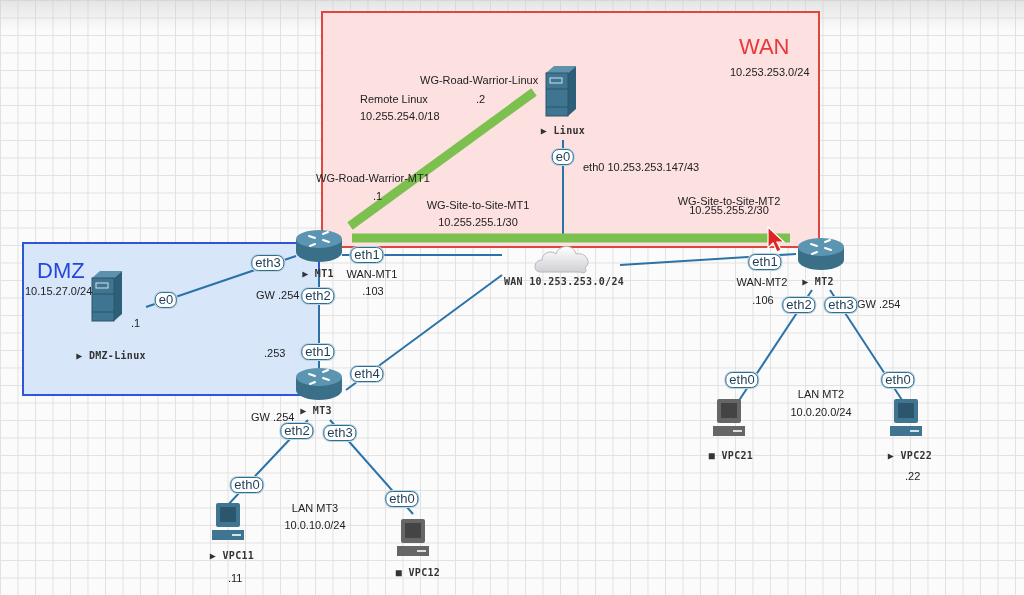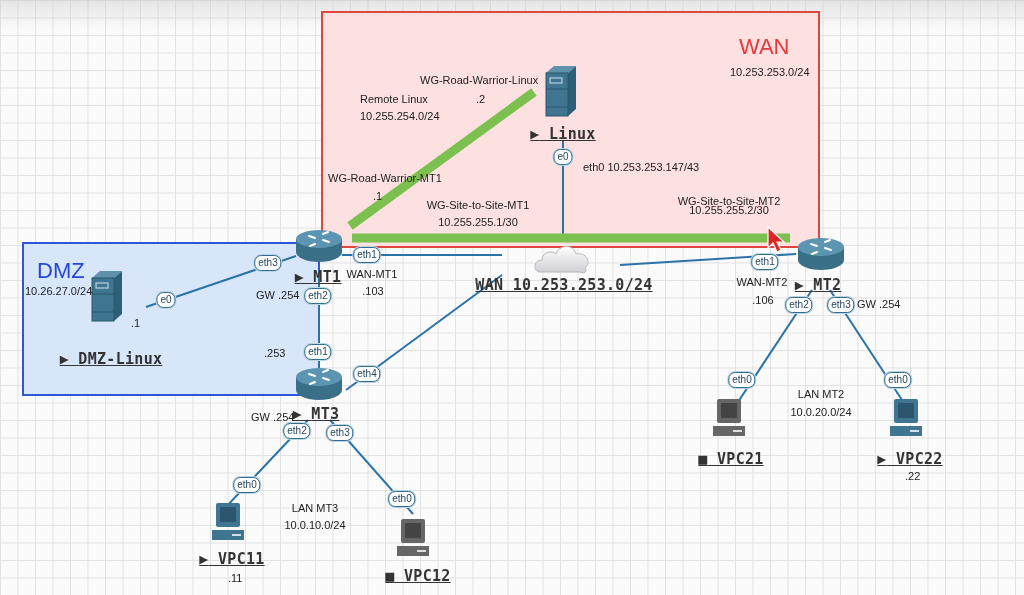--- a/index.html
+++ b/index.html
@@ -14,26 +14,26 @@
   }
   .topfade { position:absolute; left:0; top:0; width:1024px; height:30px;
     background: linear-gradient(to bottom, rgba(200,200,200,0.45), rgba(255,255,255,0)); pointer-events:none; }
   #canvas { position:absolute; left:0; top:0; }
   .zone-wan { position:absolute; left:321px; top:11px; width:499px; height:237px;
     background:#fde0e0; border:2px solid #e0453f; box-sizing:border-box; }
   .zone-dmz { position:absolute; left:22px; top:242px; width:298px; height:154px;
     background:#d8e6fa; border:2px solid #2e56d6; box-sizing:border-box; }
   .lbl { position:absolute; font-size:11px; color:#222; white-space:nowrap; line-height:13px; }
   .lbl.c { transform: translateX(-50%); text-align:center; }
-  .node-lbl { position:absolute; font-family:"DejaVu Sans Mono", monospace; font-size:15px;
-    font-weight:bold; color:#333; white-space:nowrap; transform:translateX(-50%); letter-spacing:0.3px;text-decoration:underline; }
+  .node-lbl { position:absolute; font-family:"DejaVu Sans Mono", monospace; font-size:10px;
+    font-weight:bold; color:#333; white-space:nowrap; transform:translateX(-50%); letter-spacing:0.3px; }
   .title-wan { position:absolute; left:739px; top:34px; font-size:22px; color:#e8383a; }
   .title-dmz { position:absolute; left:37px; top:258px; font-size:22px; color:#2546d8; }
   .port { position:absolute; transform:translate(-50%,-50%); background:#fff; border:1.6px solid #2f6d8f;
-    border-radius:7px; padding:1px 3px; font-size:10px; color:#1e3e55; line-height:12px;
+    border-radius:7px; padding:1px 3px; font-size:13px; color:#1e3e55; line-height:12px;
     box-shadow: 0 0 0 1px #bcd4e2; white-space:nowrap; }
   .dev { position:absolute; }
 </style>
 </head>
 <body>
 
 <div class="topfade"></div>
 
 <div class="zone-wan"></div>
 <div class="zone-dmz"></div>
@@ -138,27 +138,27 @@
 <svg class="dev" style="left:888px;top:398px" width="36" height="44">
   <rect x="6" y="1" width="24" height="24" rx="2" fill="#3f7591"></rect>
     <rect x="10" y="5" width="16" height="15" fill="#2b566d"></rect>
   <polygon points="2,28 34,28 34,38 2,38" fill="#3f7591"></polygon>
     <rect x="22" y="32" width="9" height="2" fill="#cfe3ee"></rect>
 </svg>
 
 <div class="title-wan">WAN</div>
 <div class="lbl" style="left:730px;top:66px">10.253.253.0/24</div>
 <div class="title-dmz">DMZ</div>
-<div class="lbl" style="left:25px;top:285px">10.26.27.0/24</div>
+<div class="lbl" style="left:25px;top:285px">10.15.27.0/24</div>
 
 <div class="lbl" style="left:420px;top:74px">WG-Road-Warrior-Linux</div>
 <div class="lbl" style="left:476px;top:93px">.2</div>
 <div class="lbl" style="left:360px;top:93px">Remote Linux</div>
-<div class="lbl" style="left:360px;top:110px">10.255.254.0/24</div>
-<div class="lbl" style="left:328px;top:172px">WG-Road-Warrior-MT1</div>
+<div class="lbl" style="left:360px;top:110px">10.255.254.0/18</div>
+<div class="lbl" style="left:316px;top:172px">WG-Road-Warrior-MT1</div>
 <div class="lbl" style="left:373px;top:190px">.1</div>
 <div class="lbl c" style="left:478px;top:199px">WG-Site-to-Site-MT1</div>
 <div class="lbl c" style="left:478px;top:216px">10.255.255.1/30</div>
 <div class="lbl c" style="left:729px;top:195px">WG-Site-to-Site-MT2</div>
 <div class="lbl c" style="left:729px;top:204px">10.255.255.2/30</div>
 
 <div class="node-lbl" style="left:563px;top:125px"><span>▶</span> <span>Linux</span></div>
 <div class="lbl" style="left:583px;top:161px">eth0 10.253.253.147/43</div>
 
 <div class="node-lbl" style="left:318px;top:268px"><span>▶</span> <span>MT1</span></div>

